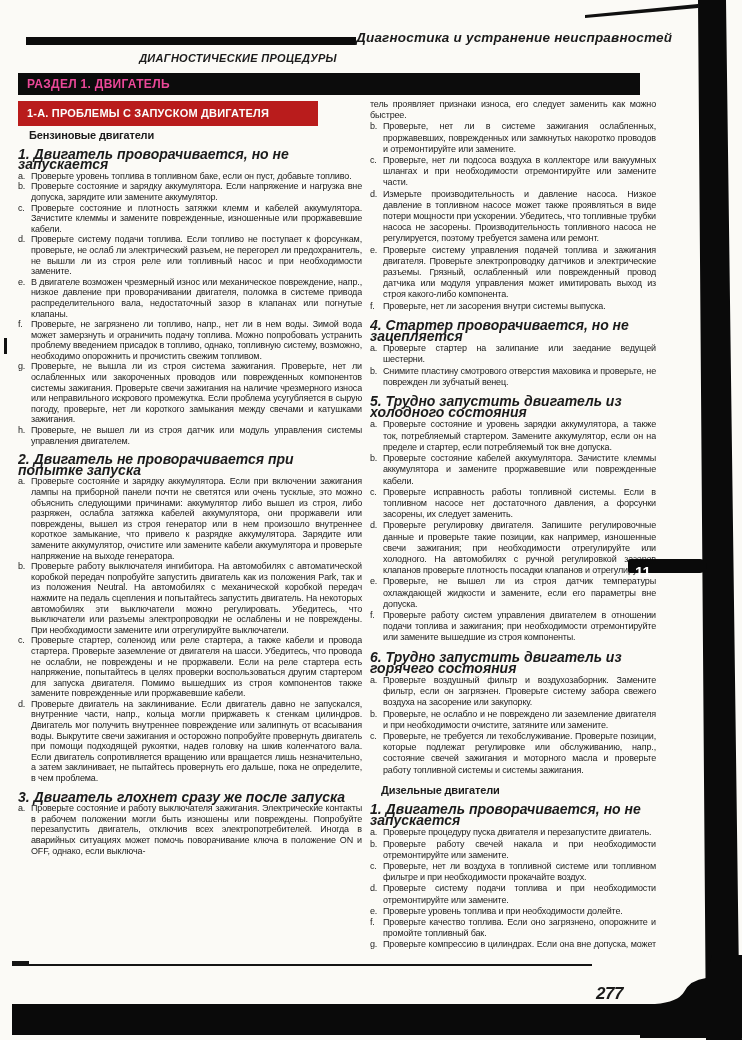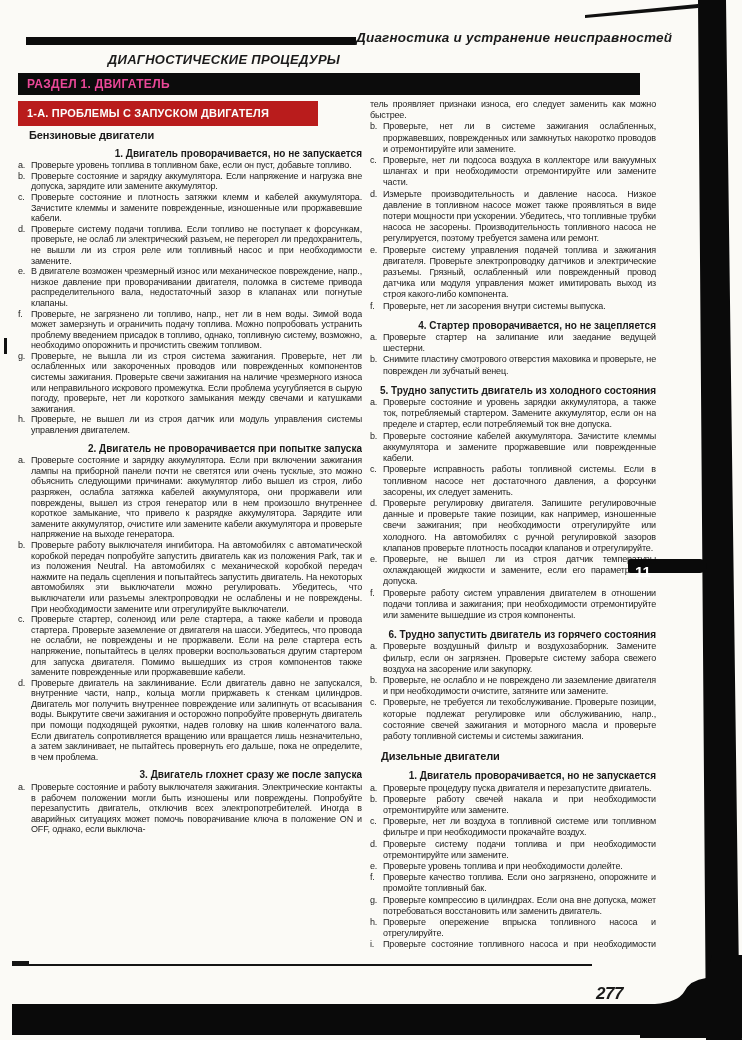--- a/index.html
+++ b/index.html
@@ -10,32 +10,32 @@
     -webkit-font-smoothing:antialiased;
   }
   .paper{
     position:absolute;left:0;top:0;width:742px;height:1040px;
     background:#fbfaf6;color:#1b1b1b;
   }
   
   .running-row{position:absolute;top:27px;left:26px;width:622px;height:18px;display:flex;align-items:flex-end;}
   .running-rule{flex:0 0 330px;height:8px;background:#0c0c0c;margin-top:3px;}
   .running-head{flex:1;text-align:right;font-weight:bold;font-style:italic;font-size:13.5px;letter-spacing:0.2px;white-space:nowrap;}
-  .doc-title{position:absolute;top:52px;left:4px;width:440px;text-align:center;font-weight:bold;font-style:italic;font-size:13px;letter-spacing:0.3px;}
+  .doc-title{position:absolute;top:52px;left:18px;width:440px;text-align:center;font-weight:bold;font-style:italic;font-size:11px;letter-spacing:0.3px;}
   .section-bar{position:absolute;top:73px;left:18px;width:622px;height:22px;background:#0c0c0c;color:#ec4899;
     font-weight:bold;font-size:12px;line-height:22px;padding-left:9px;box-sizing:border-box;letter-spacing:0.3px;}
   .subsection-bar{position:absolute;top:101px;left:18px;width:300px;height:25px;background:#b91c1c;color:#fdfdfb;
     font-weight:bold;font-size:11px;line-height:25px;padding-left:9px;box-sizing:border-box;letter-spacing:0.2px;}
   
   .col{position:absolute;font-size:9px;overflow:hidden;}
   .col-left{top:130px;left:18px;width:344px;height:832px;line-height:10.6px;letter-spacing:-0.15px;}
   .col-right{top:99px;left:370px;width:286px;height:850px;line-height:11.2px;letter-spacing:-0.15px;}
   .block{margin:0;}
   .heading{font-weight:bold;font-size:11px;margin-top:9px;margin-bottom:3px;padding-left:11px;}
-  .problem{font-weight:bold;font-size:10px;margin-top:8px;margin-bottom:1px;letter-spacing:0;text-align:right;}
+  .problem{font-weight:bold;font-style:italic;font-size:14px;margin-top:8px;margin-bottom:1px;letter-spacing:0;}
   .item{display:flex;}
   .item .letter{flex:0 0 13px;}
   .item .itext{flex:1;text-align:justify;}
   .cont{text-align:justify;}
   .col-left .heading:first-child{margin-top:0;}
   .col-right .cont:first-child{margin-top:0;}
   
   .footer-rule{position:absolute;top:964px;left:12px;width:580px;height:1.6px;background:#141414;}
   .footer-rule-blob{position:absolute;top:961px;left:12px;width:17px;height:5px;background:#141414;}
   .page-number{position:absolute;top:984px;left:596px;font-weight:bold;font-style:italic;font-size:17px;letter-spacing:-0.5px;}

